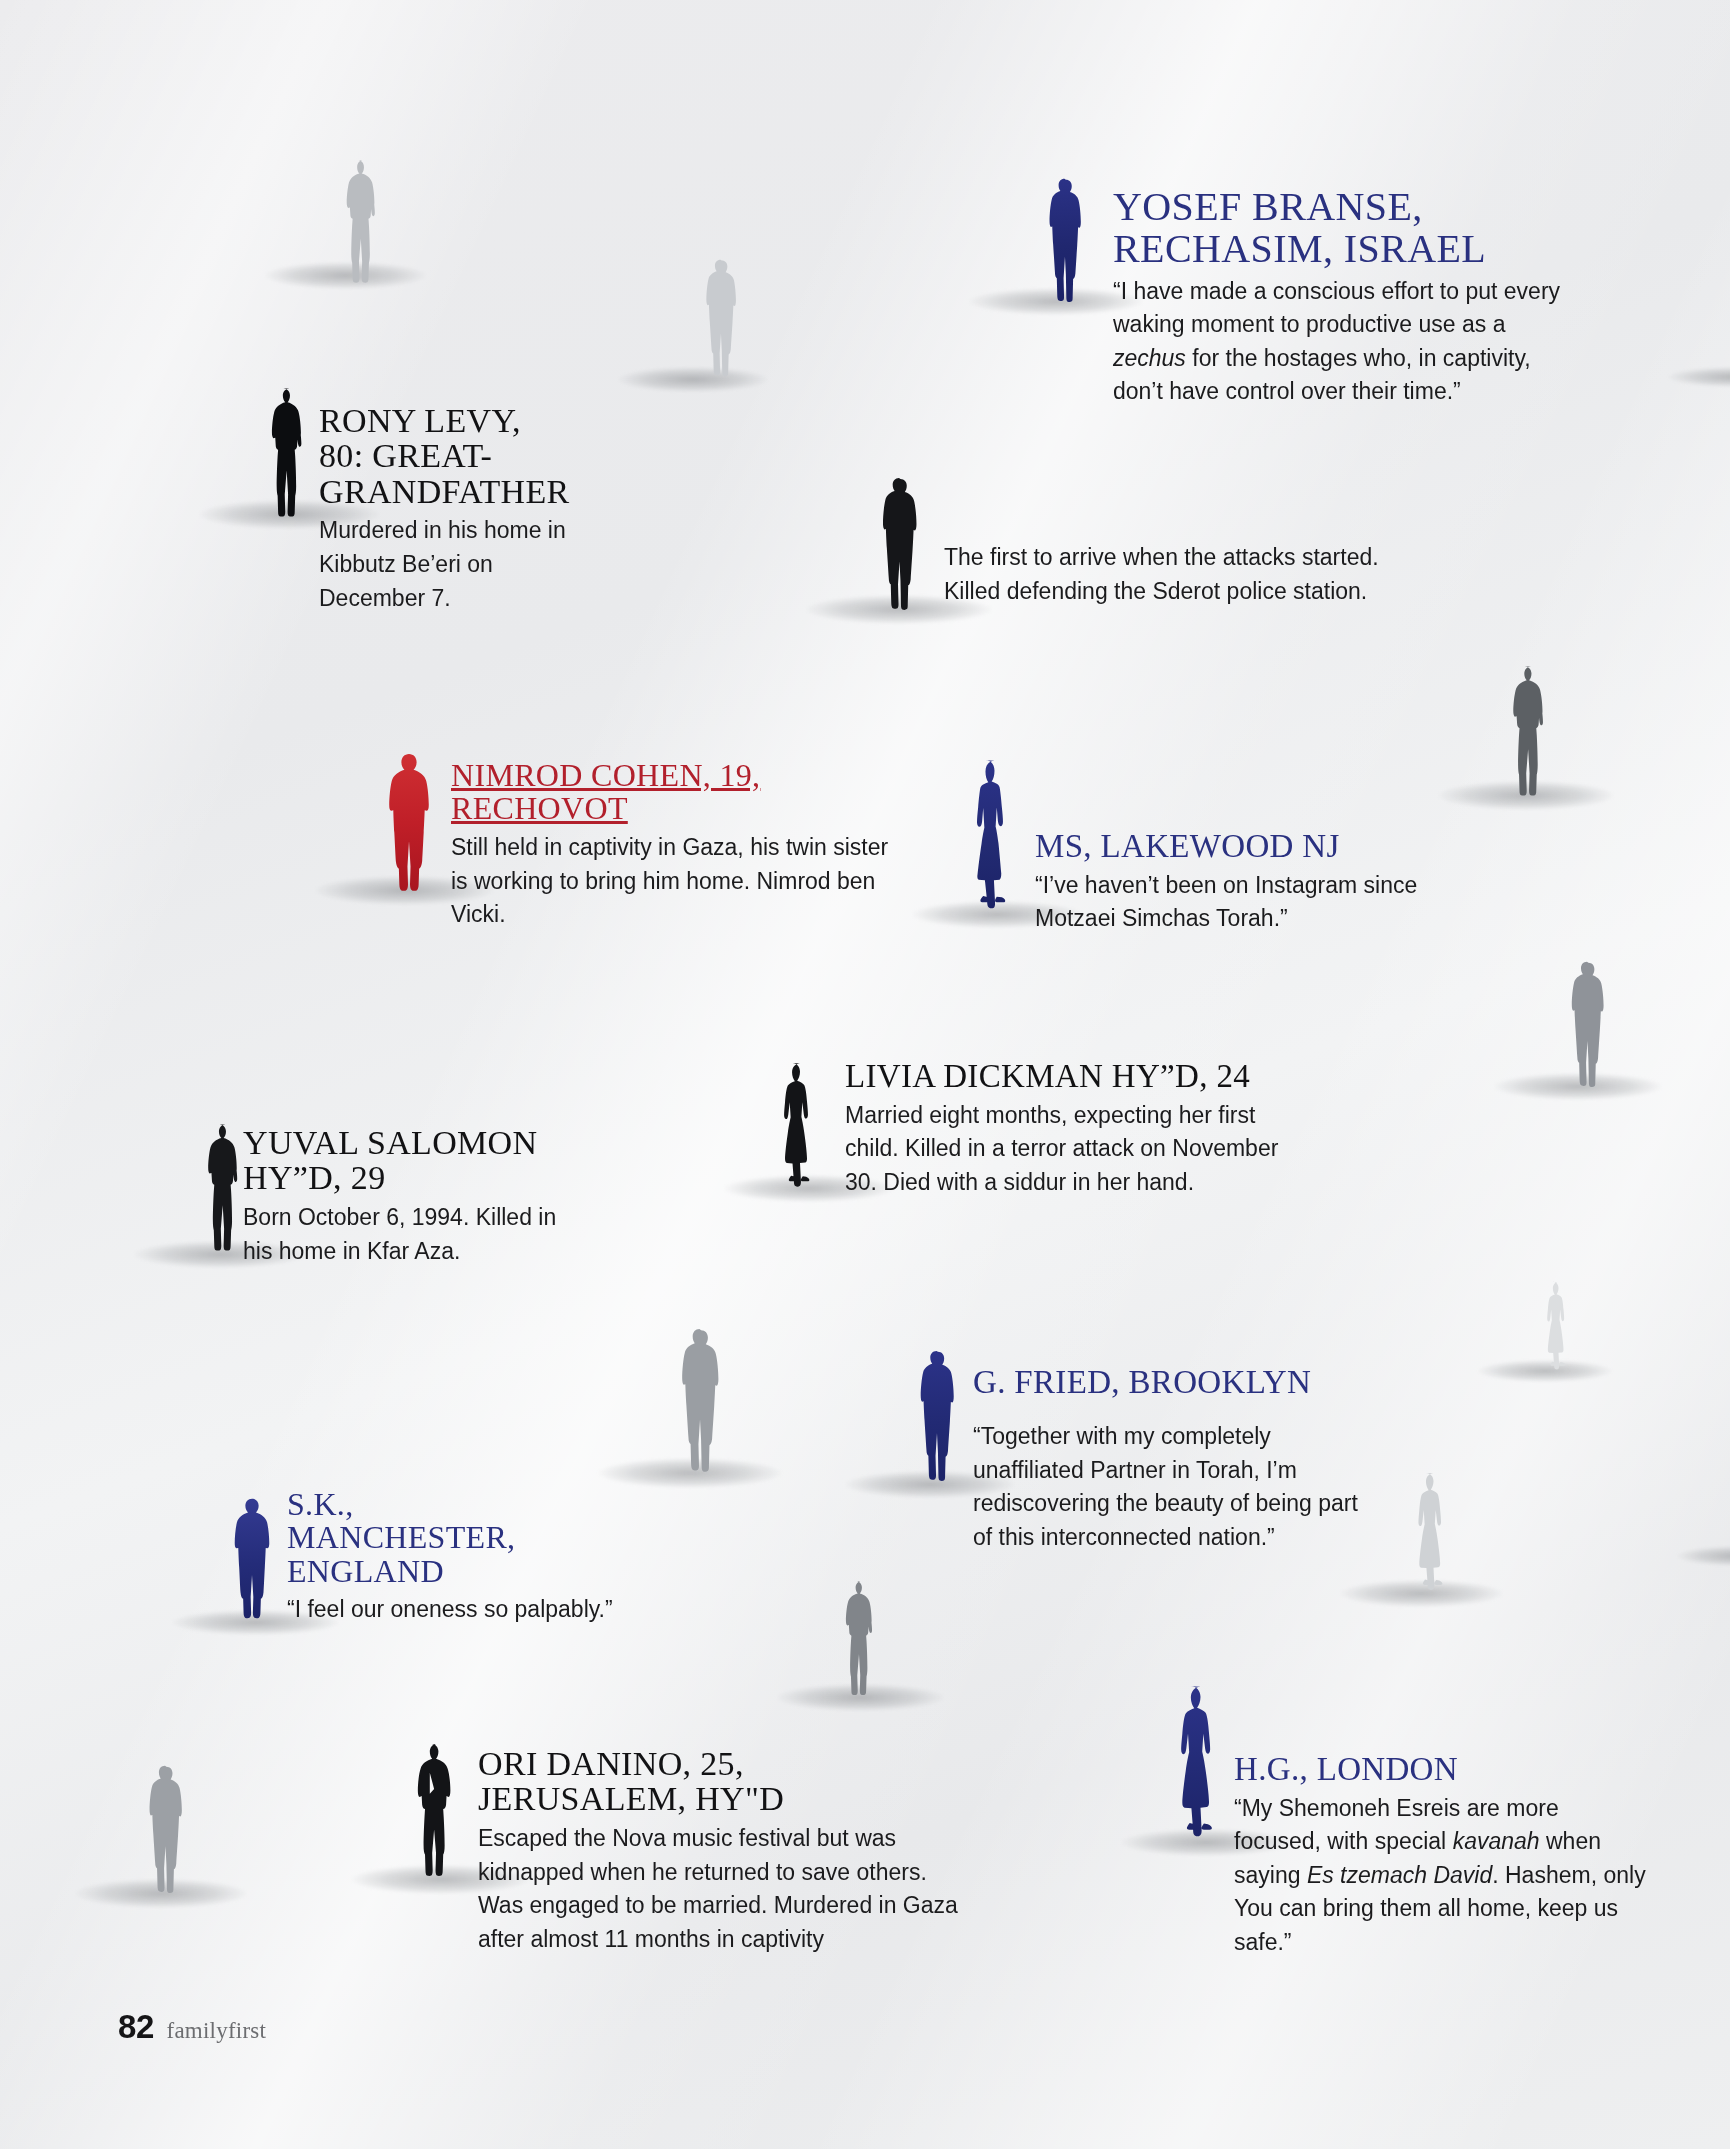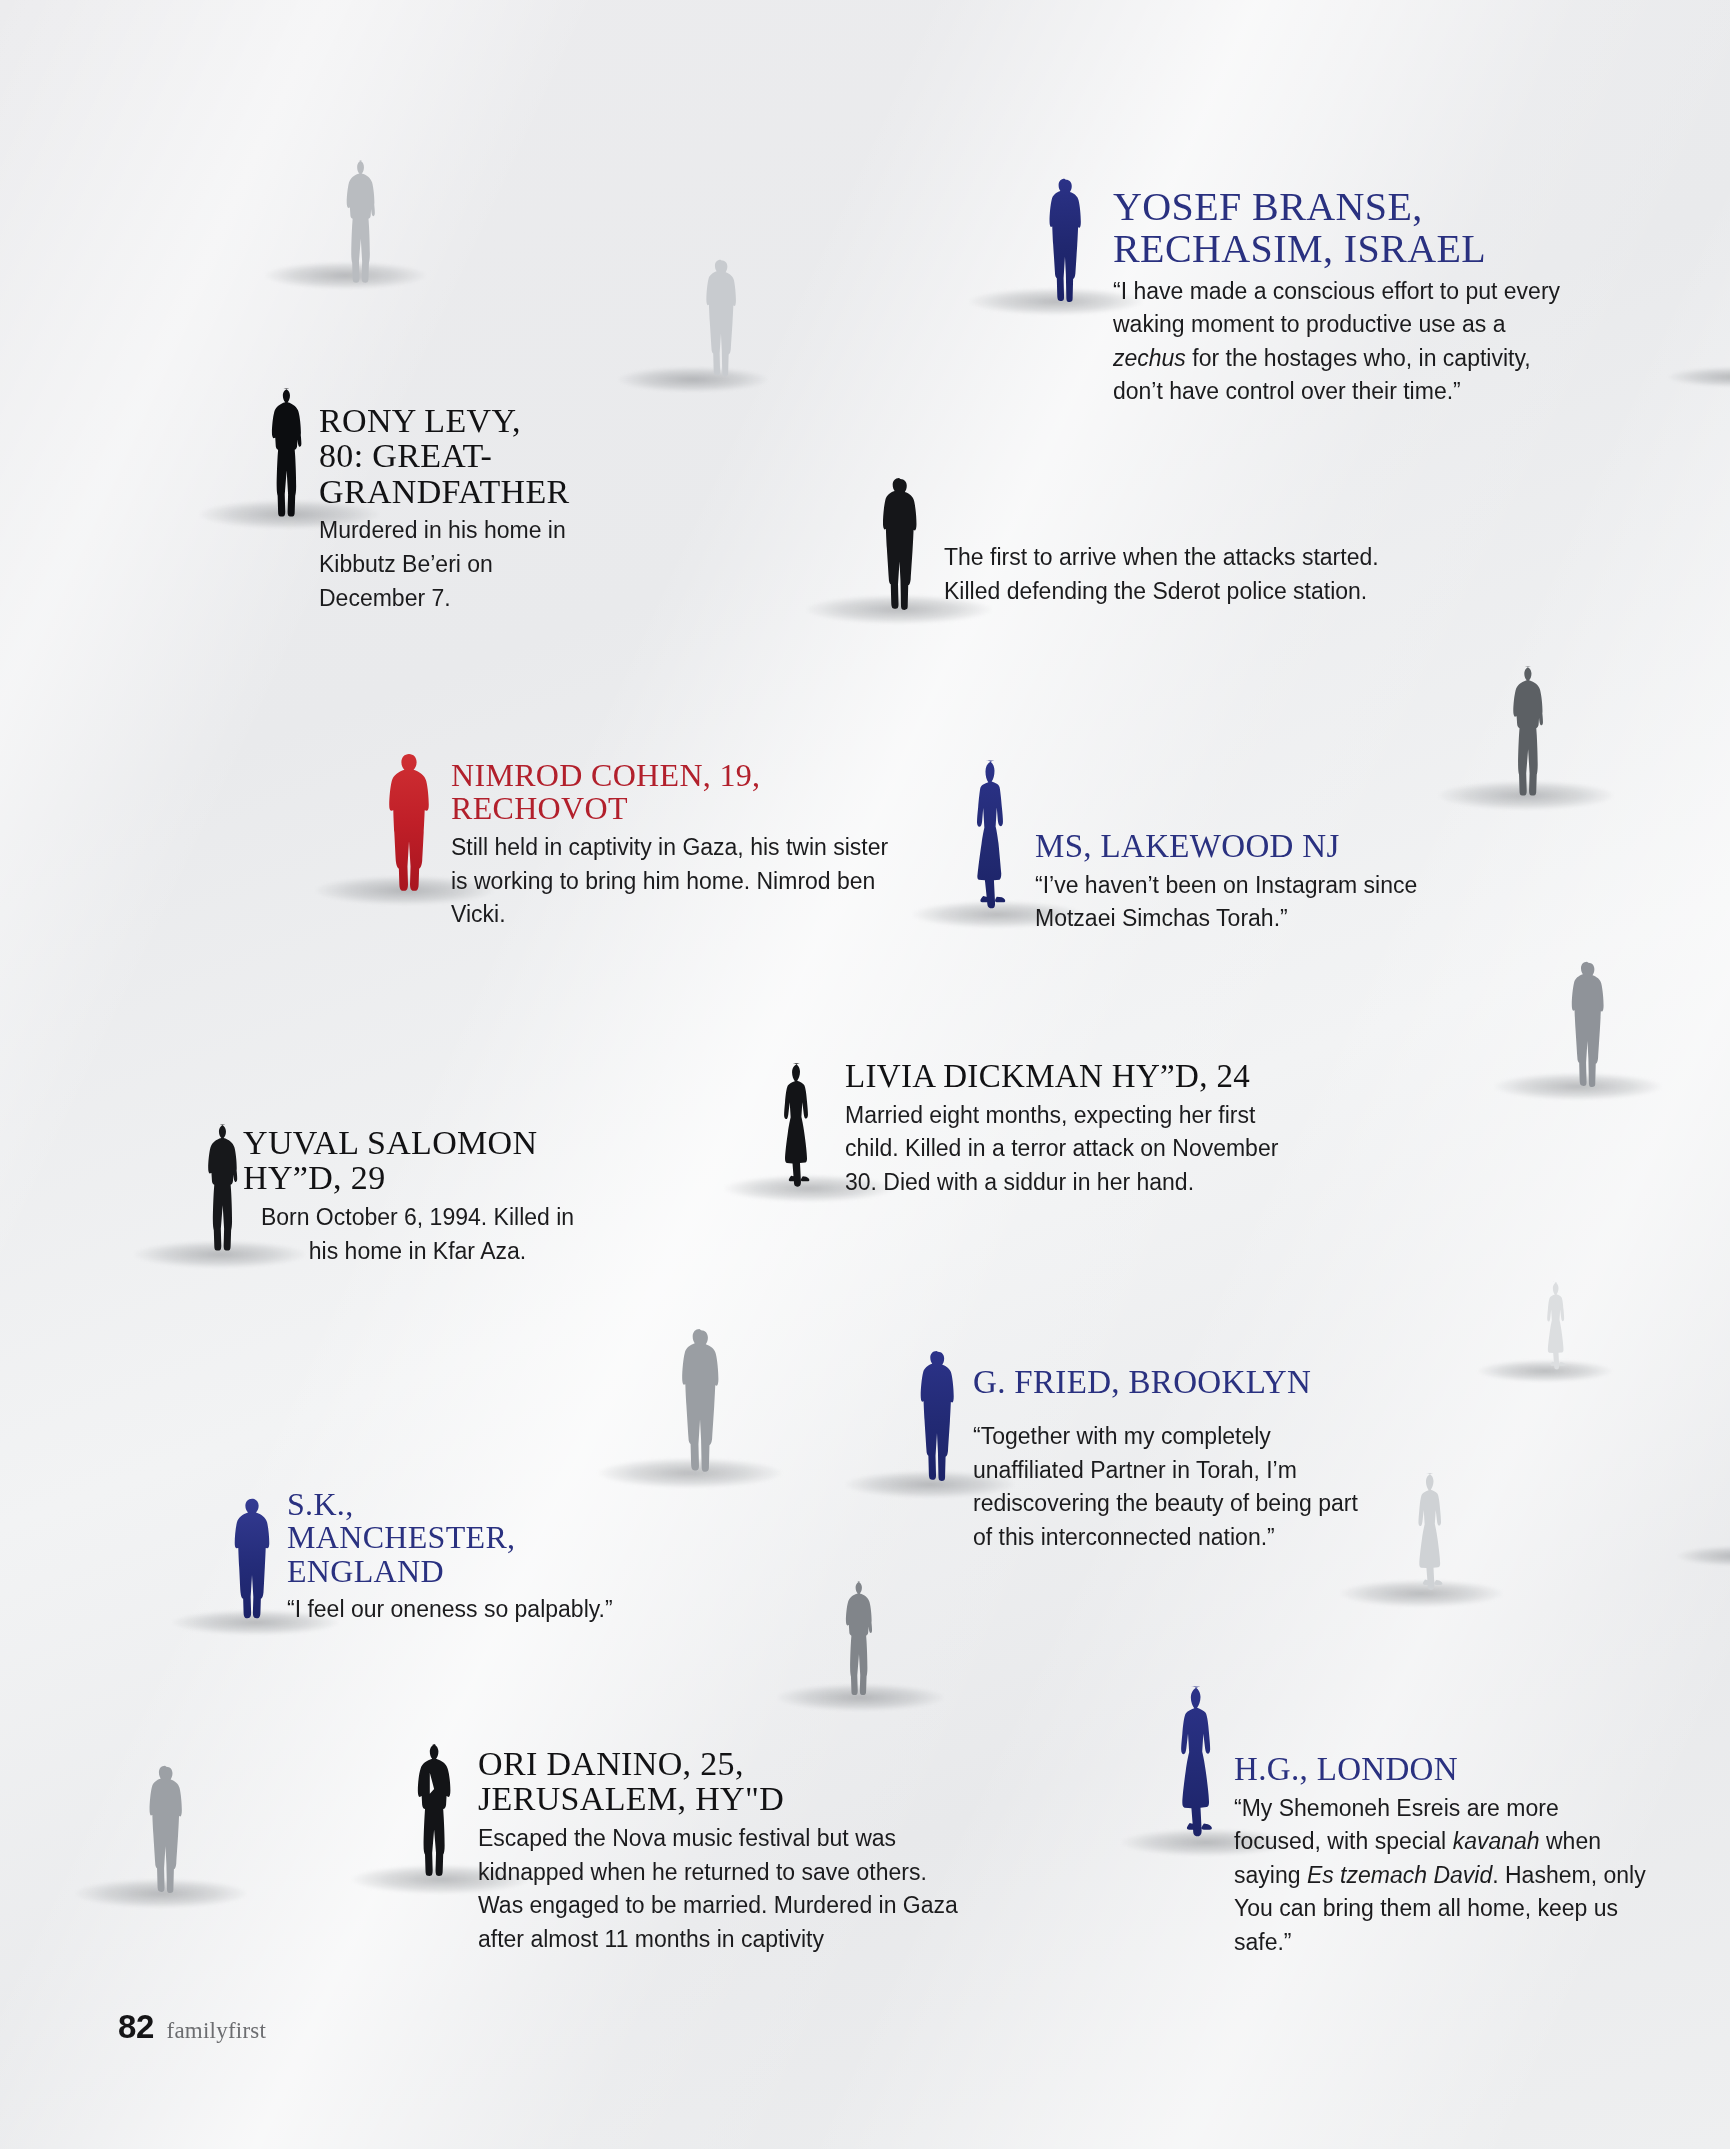--- a/index.html
+++ b/index.html
@@ -241,21 +241,21 @@
           <linearGradient id="g-red-1" x1="0" y1="0" x2="0" y2="1">
         <stop offset="0%" stop-color="#cf2f33"></stop>
             <stop offset="50%" stop-color="#c01f28"></stop>
             <stop offset="100%" stop-color="#a8151f"></stop>
       </linearGradient>
         </defs>
       <use href="#sym-man-plain" fill="url(#g-red-1)"></use>
     </svg>
   </div>
   <div class="block" style="left:451px; top:759px; width:466px;">
-    <div class="headline c-red" style="font-size:32px;">
+    <div class="headline c-red" style="font-size:32px;text-decoration:underline;">
       <span>NIMROD COHEN, 19,</span><br>
       <span>RECHOVOT</span>
     </div>
     <p class="body-text" style="width:439px;">Still held in captivity in Gaza, his twin sister is working to bring him home. Nimrod ben Vicki.</p>
   </div>
 
   <div class="shadow" style="left:912px; top:901px; width:170px; height:27px;"></div>
   <div class="figure" style="left:964px; top:759px; width:61px; height:158px;">
     <svg viewBox="0 0 100 280">
       <defs>
@@ -292,21 +292,21 @@
   <div class="figure" style="left:195px; top:1123px; width:61px; height:131px;">
     <svg viewBox="0 0 100 280">
         <use href="#sym-man-hands-pockets" fill="#17181b"></use>
       </svg>
   </div>
   <div class="block" style="left:243px; top:1125px; width:394px;">
     <div class="headline c-black" style="font-size:34px;">
       <span>YUVAL SALOMON</span><br>
       <span>HY”D, 29</span>
     </div>
-    <p class="body-text" style="width:349px;text-align:center;">Born October 6, 1994. Killed in his home in Kfar Aza.</p>
+    <p class="body-text" style="width:349px;">Born October 6, 1994. Killed in his home in Kfar Aza.</p>
   </div>
 
   <div class="shadow" style="left:845px; top:1471px; width:170px; height:27px;"></div>
   <div class="figure" style="left:905px; top:1349px; width:63px; height:134px;">
     <svg viewBox="0 0 100 280">
       <defs>
           <linearGradient id="g-navy-3" x1="0" y1="0" x2="0" y2="1">
         <stop offset="0%" stop-color="#2c3389"></stop>
             <stop offset="55%" stop-color="#222a74"></stop>
             <stop offset="100%" stop-color="#1c2368"></stop>

